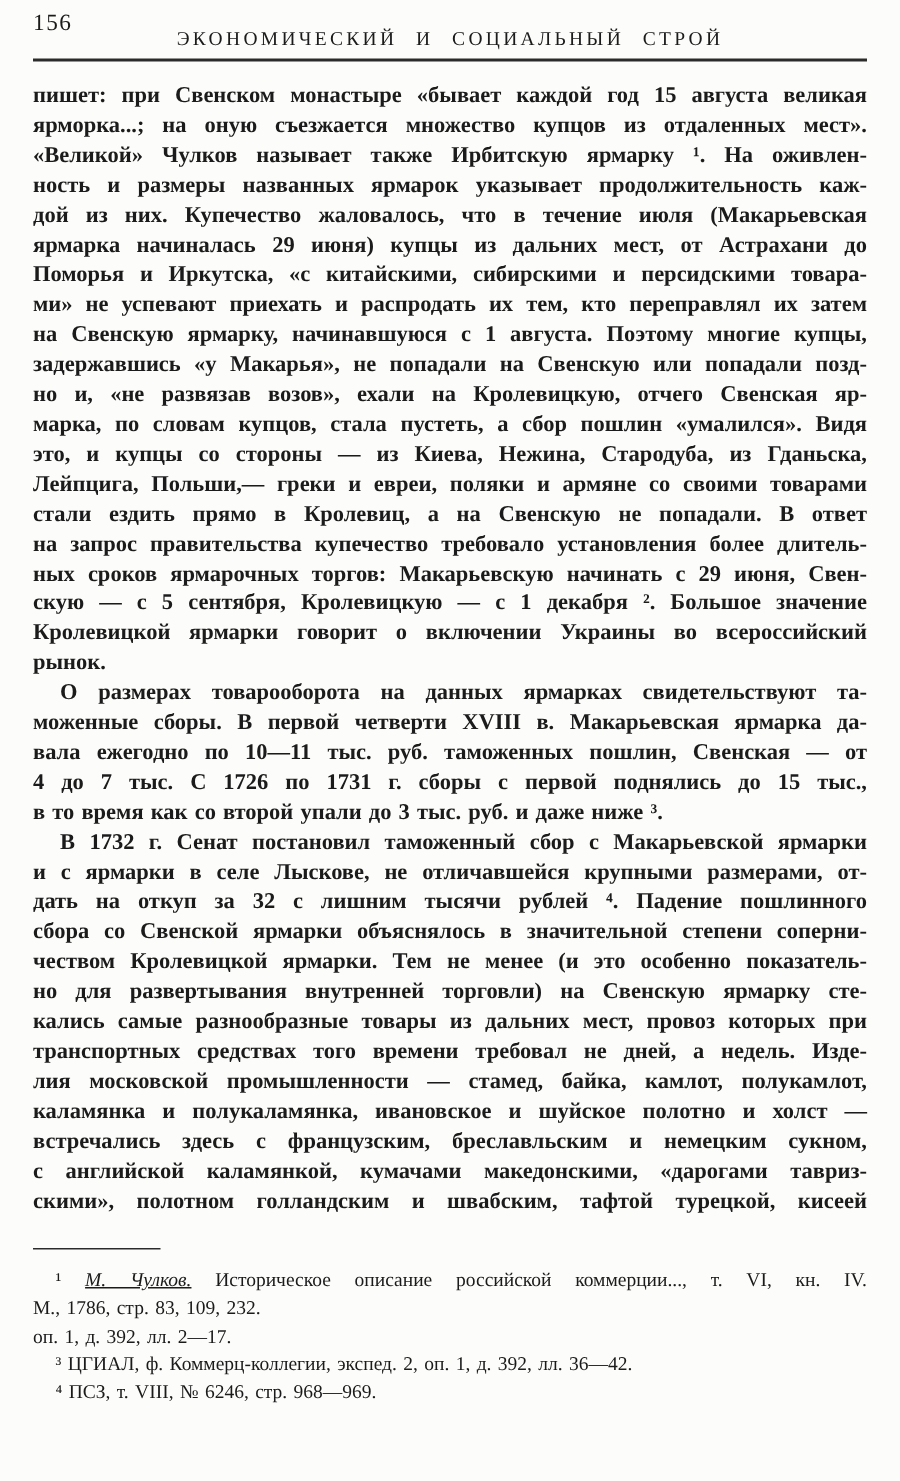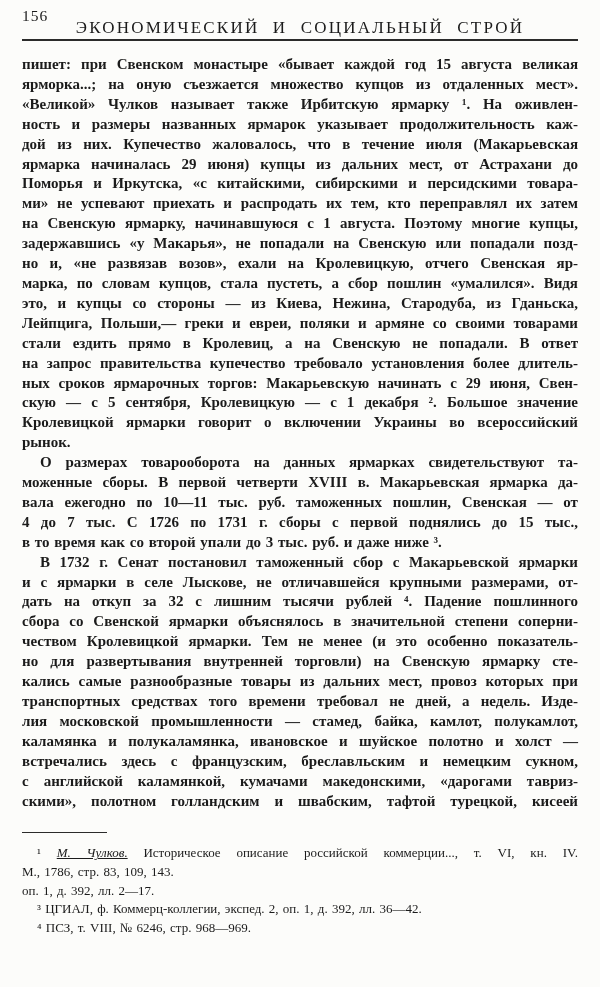--- a/index.html
+++ b/index.html
@@ -29,21 +29,21 @@
   }
   .pagenum {
     position: absolute;
     left: 0;
     bottom: 13px;
     font-size: 15.5px;
     letter-spacing: 1px;
   }
   .running-title {
     text-align: center;
-    font-size: 17px;
+    font-size: 13px;
     letter-spacing: 2.2px;
     word-spacing: 7px;
     padding-top: 6px;
     white-space: nowrap;
   }
   .header-rule {
     height: 0;
     border-top: 2px solid #2b2b2b;
     margin-top: 1px;
   }
@@ -134,19 +134,19 @@
       <div class="line">каламянка и полукаламянка, ивановское и шуйское полотно и холст —</div>
       <div class="line">встречались здесь с французским, бреславльским и немецким сукном,</div>
       <div class="line">с английской каламянкой, кумачами македонскими, «дарогами тавриз-</div>
       <div class="line">скими», полотном голландским и швабским, тафтой турецкой, кисеей</div>
     </div>
 
   <div class="fn-sep"></div>
 
   <div class="footnotes">
       <div class="line indent"><span>¹ </span><span class="it">М. Чулков.</span><span> Историческое описание российской коммерции..., т. VI, кн. IV.</span></div>
-      <div class="line last"><span>М., 1786, стр. 83, 109, 143.</span></div>
+      <div class="line last"><span>М., 1786, стр. 83, 109, 232.</span></div>
       <div class="line last"><span>оп. 1, д. 392, лл. 2—17.</span></div>
       <div class="line indent last"><span>³ ЦГИАЛ, ф. Коммерц-коллегии, экспед. 2, оп. 1, д. 392, лл. 36—42.</span></div>
       <div class="line indent last"><span>⁴ ПСЗ, т. VIII, № 6246, стр. 968—969.</span></div>
     </div>
 
 </div>
 
 </body></html>

